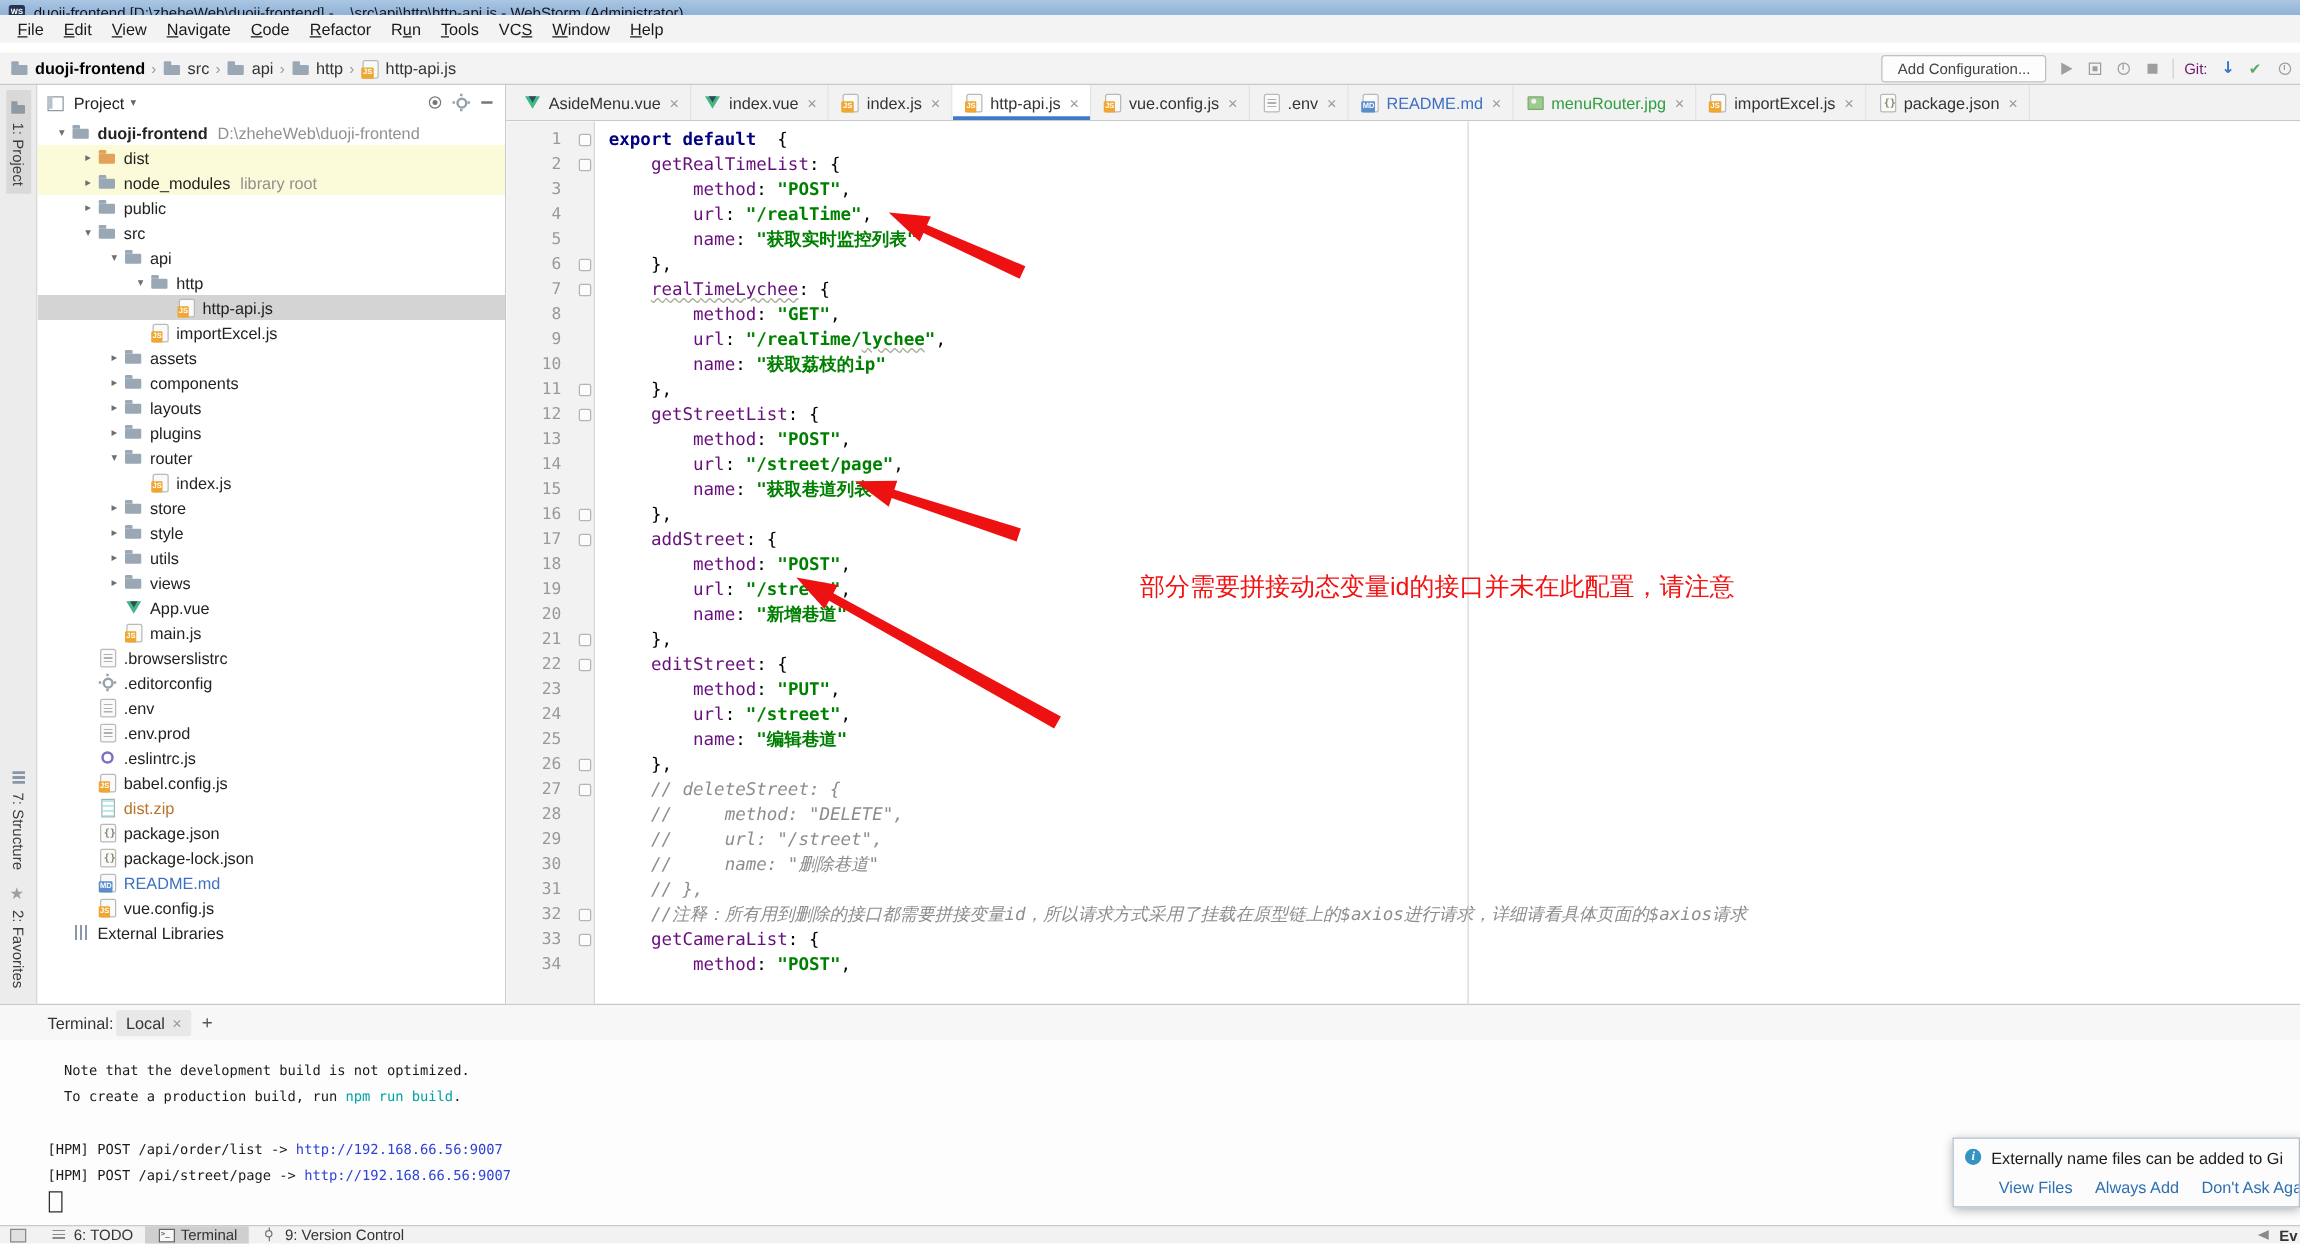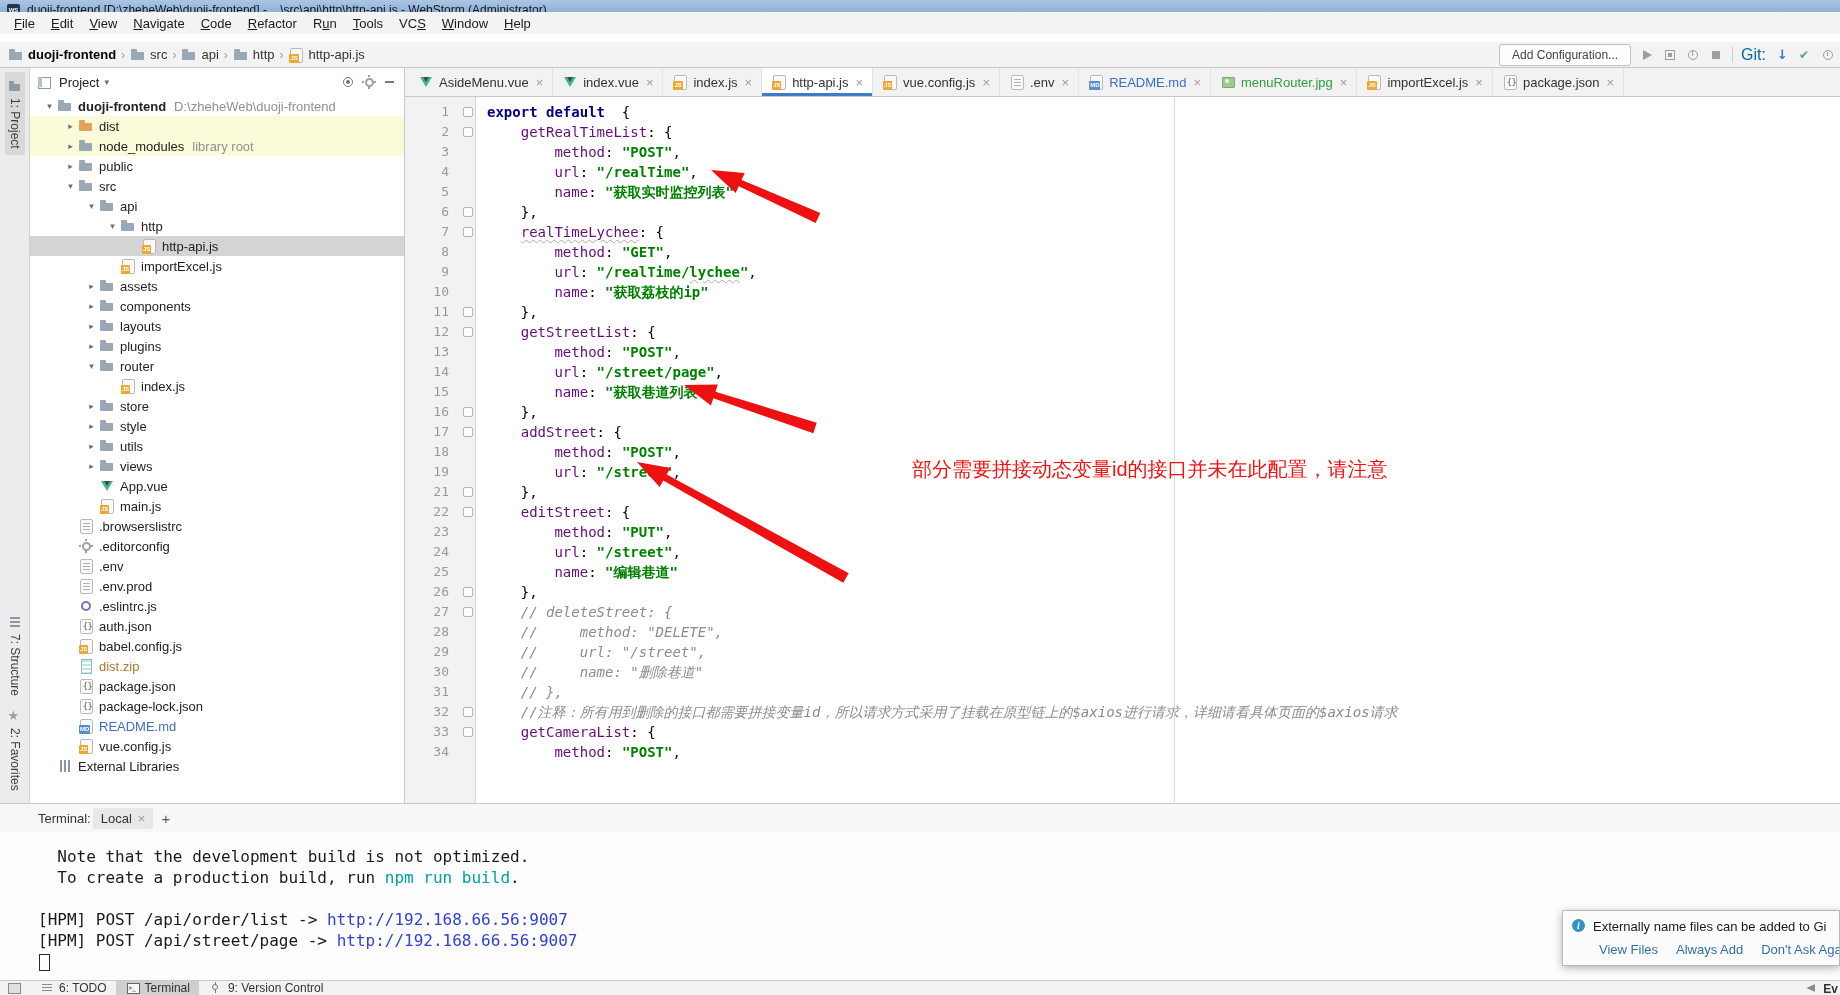--- a/index.html
+++ b/index.html
@@ -23,21 +23,21 @@
   #toolbar{position:absolute;left:0;top:42px;width:1840px;height:26px;background:#f3f3f3;
     border-bottom:1px solid #c9c9c9;display:flex;align-items:center;box-sizing:border-box;}
   #breadcrumb{display:flex;align-items:center;padding-left:8px;flex:1;min-width:0;}
   .bc-item{display:flex;align-items:center;font-size:13px;color:#333;gap:4px;}
   .bc-item.b .bc-label{font-weight:bold;color:#000;}
   .bc-sep{color:#9a9a9a;margin:0 5px;font-size:12px;}
   #toolbar-right{display:flex;align-items:center;gap:8px;padding-right:4px;}
   #add-config{font-size:12px;color:#444;background:#fdfdfd;border:1px solid #c0c0c0;
     border-radius:3px;padding:3px 12px;white-space:nowrap;}
   .tb-sep{width:1px;height:16px;background:#cfcfcf;}
-  #git-label{font-size:16px;color:#0369a1;}
+  #git-label{font-size:12px;color:#701a75;}
 
   
   #workspace{position:absolute;left:0;top:68px;width:1840px;height:735px;display:flex;}
 
   
   #stripe{width:30px;background:#ececec;border-right:1px solid #d2d2d2;box-sizing:border-box;
     display:flex;flex-direction:column;justify-content:space-between;align-items:center;}
   .vitem{display:flex;flex-direction:column;align-items:center;padding:6px 2px;gap:4px;}
   .vitem.active{background:#d9d9d9;}
   .vtext{writing-mode:vertical-rl;font-size:12px;color:#3c3c3c;white-space:nowrap;}
@@ -89,21 +89,21 @@
 
   
   #terminal{position:absolute;left:0;top:803px;width:1840px;height:177px;background:#fdfdfd;
     border-top:1px solid #c9c9c9;box-sizing:border-box;}
   #term-tabs{height:28px;display:flex;align-items:center;padding-left:38px;gap:2px;
     font-size:13px;color:#333;background:#f7f7f7;}
   #term-tab-local{display:flex;align-items:center;gap:6px;padding:3px 8px;background:#e8e8e8;
     border-radius:2px;justify-content:space-between;}
   #term-tab-local .tclose{color:#9a9a9a;}
   #term-plus{color:#555;font-size:15px;padding:0 6px;}
-  #term-body{padding:14px 0 0 38px;font-family:"DejaVu Sans Mono",monospace;font-size:16px;
+  #term-body{padding:14px 0 0 38px;font-family:"DejaVu Sans Mono",monospace;font-size:11px;
     color:#1a1a1a;}
   .tl{height:21px;line-height:21px;white-space:pre;}
   .t-cmd{color:#00a3a3;}
   .t-link{color:#2e43d6;}
   .t-cursor{display:inline-block;width:9px;height:15px;border:1px solid #2a2a2a;
     vertical-align:middle;margin-left:1px;}
 
   
   #statusbar{position:absolute;left:0;top:980px;width:1840px;height:15px;background:#f2f2f2;
     border-top:1px solid #c9c9c9;display:flex;align-items:center;font-size:12px;color:#333;
@@ -417,25 +417,20 @@
             <span class="ic ic-file"></span>
             <span class="tlabel">.env.prod</span>
           </div>
           <div class="trow" style="padding-left: 33px;">
             <span class="chev"></span>
             <span class="ic ic-eslint"></span>
             <span class="tlabel">.eslintrc.js</span>
           </div>
           <div class="trow" style="padding-left: 33px;">
             <span class="chev"></span>
-            <span class="ic ic-json"></span>
-            <span class="tlabel">auth.json</span>
-          </div>
-          <div class="trow" style="padding-left: 33px;">
-            <span class="chev"></span>
             <span class="ic ic-js"></span>
             <span class="tlabel">babel.config.js</span>
           </div>
           <div class="trow" style="padding-left: 33px;">
             <span class="chev"></span>
             <span class="ic ic-zip"></span>
             <span class="tlabel" style="color: rgb(184, 116, 44);">dist.zip</span>
           </div>
           <div class="trow" style="padding-left: 33px;">
             <span class="chev"></span>
@@ -533,20 +528,21 @@
             <div class="cl"><span class="ln">10</span><span class="fm"></span><span class="ct"><span class="sg-pl">        </span><span class="sg-prop">name</span><span class="sg-pl">: </span><span class="sg-str">"获取荔枝的ip"</span></span></div>
             <div class="cl"><span class="ln">11</span><span class="fm"><span class="fo"></span></span><span class="ct"><span class="sg-pl">    },</span></span></div>
             <div class="cl"><span class="ln">12</span><span class="fm"><span class="fo"></span></span><span class="ct"><span class="sg-pl">    </span><span class="sg-prop">getStreetList</span><span class="sg-pl">: {</span></span></div>
             <div class="cl"><span class="ln">13</span><span class="fm"></span><span class="ct"><span class="sg-pl">        </span><span class="sg-prop">method</span><span class="sg-pl">: </span><span class="sg-str">"POST"</span><span class="sg-pl">,</span></span></div>
             <div class="cl"><span class="ln">14</span><span class="fm"></span><span class="ct"><span class="sg-pl">        </span><span class="sg-prop">url</span><span class="sg-pl">: </span><span class="sg-str">"/street/page"</span><span class="sg-pl">,</span></span></div>
             <div class="cl"><span class="ln">15</span><span class="fm"></span><span class="ct"><span class="sg-pl">        </span><span class="sg-prop">name</span><span class="sg-pl">: </span><span class="sg-str">"获取巷道列表"</span></span></div>
             <div class="cl"><span class="ln">16</span><span class="fm"><span class="fo"></span></span><span class="ct"><span class="sg-pl">    },</span></span></div>
             <div class="cl"><span class="ln">17</span><span class="fm"><span class="fo"></span></span><span class="ct"><span class="sg-pl">    </span><span class="sg-prop">addStreet</span><span class="sg-pl">: {</span></span></div>
             <div class="cl"><span class="ln">18</span><span class="fm"></span><span class="ct"><span class="sg-pl">        </span><span class="sg-prop">method</span><span class="sg-pl">: </span><span class="sg-str">"POST"</span><span class="sg-pl">,</span></span></div>
             <div class="cl"><span class="ln">19</span><span class="fm"></span><span class="ct"><span class="sg-pl">        </span><span class="sg-prop">url</span><span class="sg-pl">: </span><span class="sg-str">"/street"</span><span class="sg-pl">,</span></span></div>
+            <div class="cl"><span class="ln">20</span><span class="fm"></span><span class="ct"><span class="sg-pl">        </span><span class="sg-prop">name</span><span class="sg-pl">: </span><span class="sg-str">"新增巷道"</span></span></div>
             <div class="cl"><span class="ln">21</span><span class="fm"><span class="fo"></span></span><span class="ct"><span class="sg-pl">    },</span></span></div>
             <div class="cl"><span class="ln">22</span><span class="fm"><span class="fo"></span></span><span class="ct"><span class="sg-pl">    </span><span class="sg-prop">editStreet</span><span class="sg-pl">: {</span></span></div>
             <div class="cl"><span class="ln">23</span><span class="fm"></span><span class="ct"><span class="sg-pl">        </span><span class="sg-prop">method</span><span class="sg-pl">: </span><span class="sg-str">"PUT"</span><span class="sg-pl">,</span></span></div>
             <div class="cl"><span class="ln">24</span><span class="fm"></span><span class="ct"><span class="sg-pl">        </span><span class="sg-prop">url</span><span class="sg-pl">: </span><span class="sg-str">"/street"</span><span class="sg-pl">,</span></span></div>
             <div class="cl"><span class="ln">25</span><span class="fm"></span><span class="ct"><span class="sg-pl">        </span><span class="sg-prop">name</span><span class="sg-pl">: </span><span class="sg-str">"编辑巷道"</span></span></div>
             <div class="cl"><span class="ln">26</span><span class="fm"><span class="fo"></span></span><span class="ct"><span class="sg-pl">    },</span></span></div>
             <div class="cl"><span class="ln">27</span><span class="fm"><span class="fo"></span></span><span class="ct"><span class="sg-pl">    </span><span class="sg-cmt">// deleteStreet: {</span></span></div>
             <div class="cl"><span class="ln">28</span><span class="fm"></span><span class="ct"><span class="sg-pl">    </span><span class="sg-cmt">//     method: "DELETE",</span></span></div>
             <div class="cl"><span class="ln">29</span><span class="fm"></span><span class="ct"><span class="sg-pl">    </span><span class="sg-cmt">//     url: "/street",</span></span></div>
             <div class="cl"><span class="ln">30</span><span class="fm"></span><span class="ct"><span class="sg-pl">    </span><span class="sg-cmt">//     name: "删除巷道"</span></span></div>

